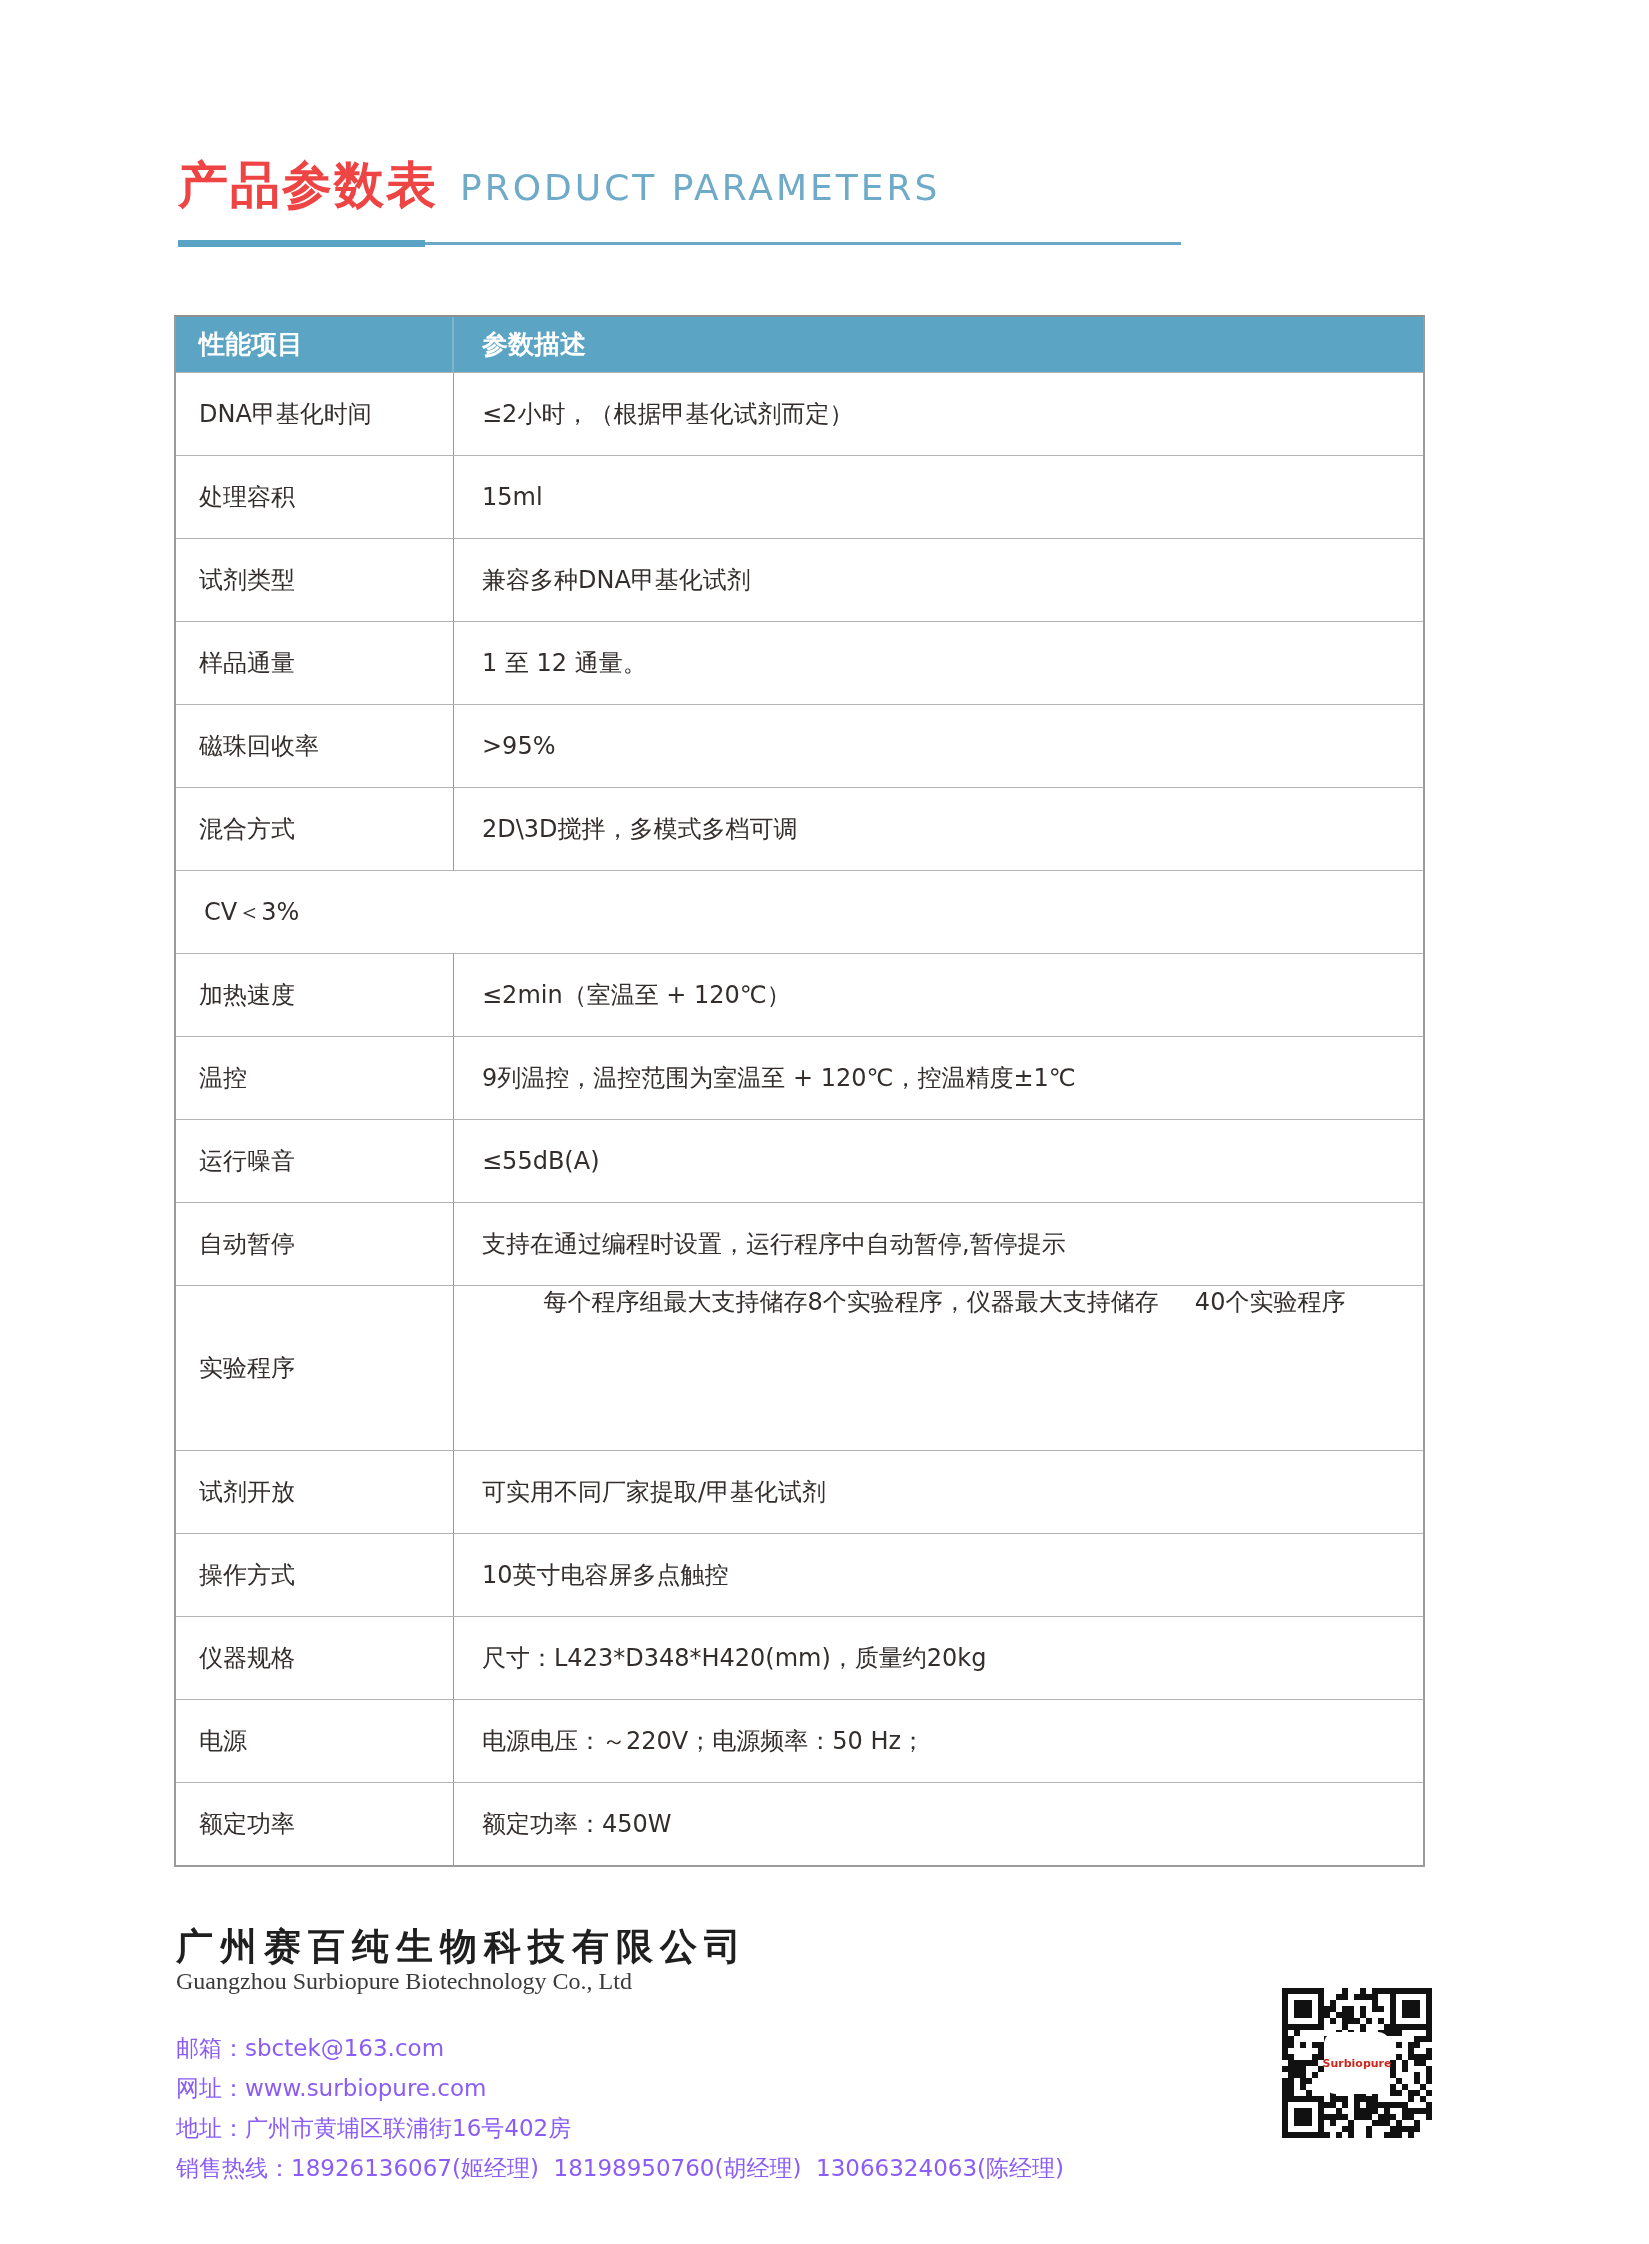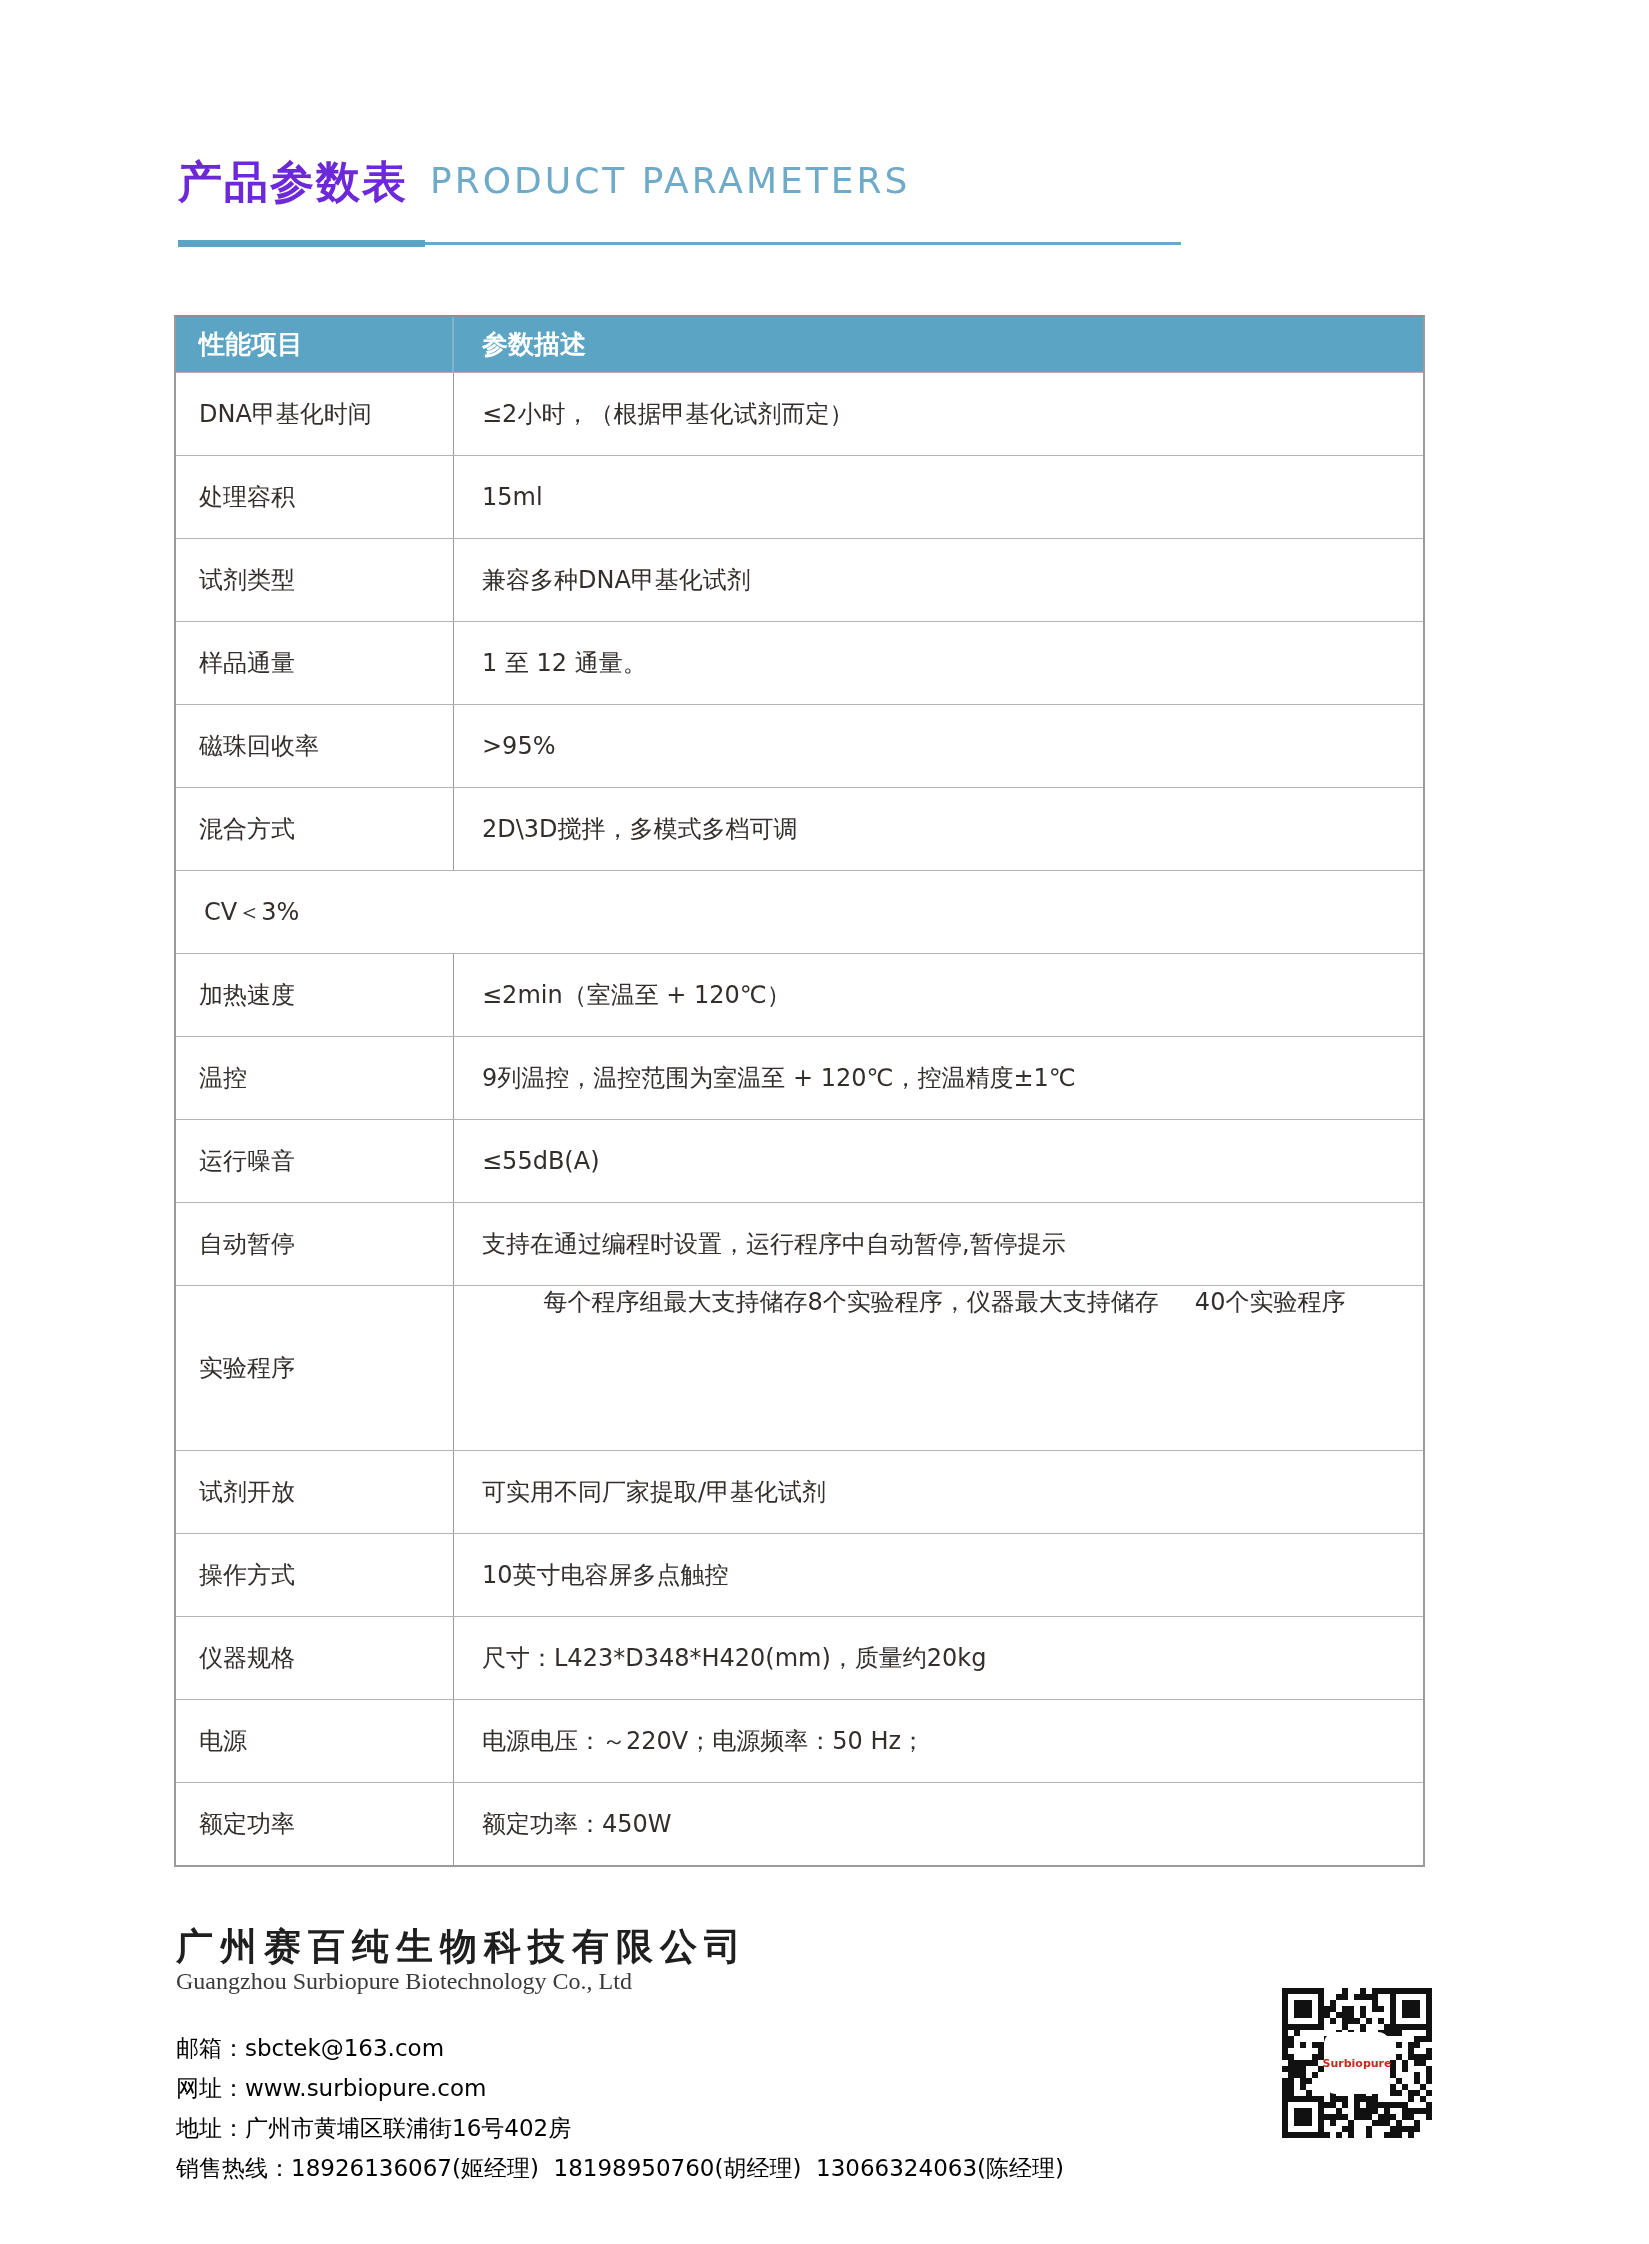--- a/index.html
+++ b/index.html
@@ -12,22 +12,22 @@
     overflow:hidden;
   }
   .page{position:absolute;inset:0;background:#fff;}
 
   
   .title-wrap{
     position:absolute;left:178px;top:158px;
     display:flex;align-items:flex-end;
   }
   .title-cn{
-    font-size:44px;font-weight:bold;line-height:1.1;
-    color:#6d28d9;letter-spacing:2px;
+    font-size:50px;font-weight:bold;line-height:1.1;
+    color:#ef4444;letter-spacing:2px;
   }
   .title-en{
     font-size:36px;line-height:1;color:#6fabc9;
     letter-spacing:3px;margin-left:22px;padding-bottom:7px;
   }
   .title-underline{
     position:absolute;left:178px;top:240px;width:1003px;height:7px;
     display:flex;align-items:center;
   }
   .title-underline .thick{width:247px;height:7px;background:#5ba3c4;}
@@ -73,21 +73,21 @@
   .company-cn{
     position:absolute;left:176px;top:1922px;
     font-size:37px;font-weight:bold;color:#1f1f1f;letter-spacing:7px;
   }
   .company-en{
     position:absolute;left:176px;top:1968px;
     font-size:24px;color:#3a3a3a;font-family:Liberation Serif, serif;
   }
   .contacts{
     position:absolute;left:176px;top:2028px;
-    font-size:23px;color:#000000;line-height:40px;
+    font-size:23px;color:#8b5cf6;line-height:40px;
   }
   .contact-line{white-space:pre;}
 
   
   .qr{
     position:absolute;left:1282px;top:1988px;width:150px;height:150px;
   }
   .qr-grid{
     position:absolute;inset:0;
     display:grid;

